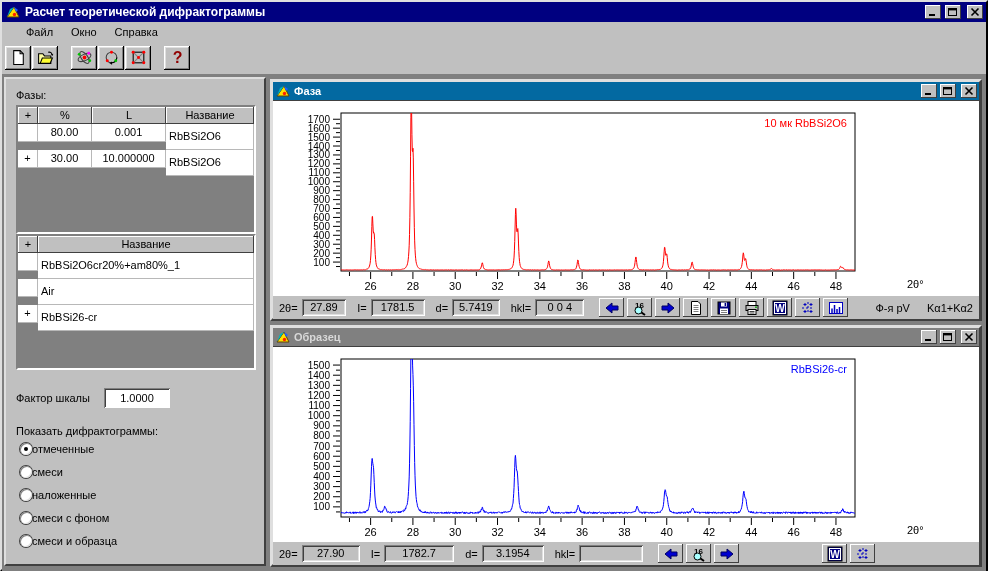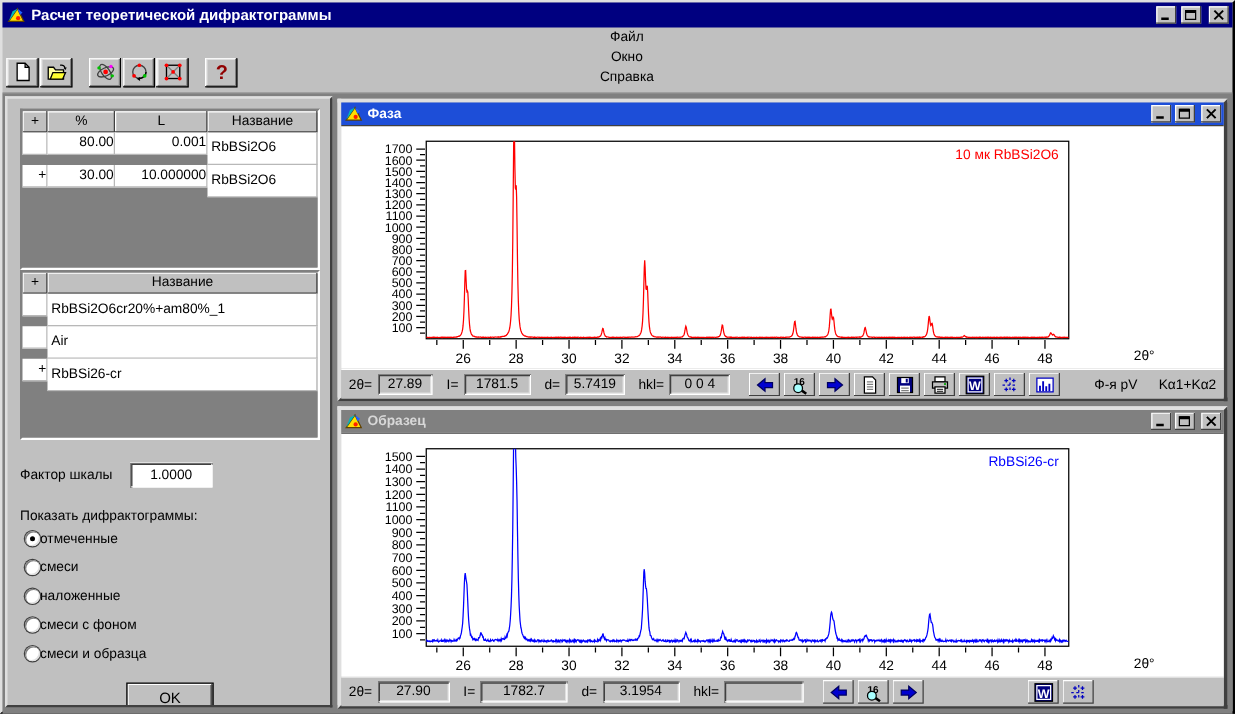--- a/index.html
+++ b/index.html
@@ -7,53 +7,53 @@
   .app{position:relative;width:988px;height:571px;box-sizing:border-box;background:#c0c0c0;
        border:2px solid;border-color:#dfdfdf #000 #000 #dfdfdf;}
   
   .raised{background:#c0c0c0;box-shadow:inset -1px -1px 0 #000,inset 1px 1px 0 #fff,inset -2px -2px 0 #808080,inset 2px 2px 0 #dfdfdf;}
   .raised1{background:#c0c0c0;box-shadow:inset -1px -1px 0 #404040,inset 1px 1px 0 #fff;}
   
   .titlebar{height:20px;background:#000080;color:#fff;display:flex;align-items:center;gap:4px;padding:0 3px;font-weight:bold;font-size:12px;}
   .titlebar .spacer,.child-titlebar .spacer{flex:1;}
   .win-btn{width:16px;height:14px;display:flex;align-items:center;justify-content:center;flex:none;}
   .win-btn svg{width:12px;height:10px;display:block;}
-  .menubar{height:19px;display:flex;align-items:center;padding-left:15px;flex-direction:column;}
+  .menubar{height:19px;display:flex;align-items:center;padding-left:15px;}
   .menu-item{padding:2px 9px;}
   .toolbar{height:29px;display:flex;align-items:center;padding:2px 3px;border-bottom:1px solid #808080;}
   .tb-btn{width:26px;height:24px;display:flex;align-items:center;justify-content:center;margin-right:1px;flex:none;}
   .tb-btn svg{width:17px;height:17px;display:block;}
   .tb-sep{width:12px;height:24px;flex:none;}
   
   .mdi{position:relative;height:497px;background:#808080;overflow:hidden;}
   .left-panel{position:absolute;left:2px;top:2px;width:262px;height:489px;box-sizing:border-box;
               background:#c0c0c0;border:2px solid;border-color:#dfdfdf #404040 #404040 #dfdfdf;padding:8px 8px 0 10px;overflow:hidden;}
   .panel-label{margin:2px 0 4px 0;}
   .tbl-wrap{border:2px solid;border-color:#808080 #fff #fff #808080;background:#808080;}
   .tbl{display:grid;}
   .th{background:#c0c0c0;box-shadow:inset -1px -1px 0 #404040,inset 1px 1px 0 #fff;height:17px;line-height:17px;text-align:center;overflow:hidden;}
   .td{background:#fff;border-right:1px solid #b8b8b8;border-bottom:1px solid #b8b8b8;height:17px;line-height:17px;padding:4px 3px;white-space:nowrap;overflow:hidden;}
-  .td.c{text-align:right;padding:0;}
+  .td.c{text-align:center;padding:0;}
   .tbl-filler{background:#808080;grid-column:1/-1;}
   .scale-row{display:flex;align-items:center;margin-top:18px;gap:14px;}
   .inputbox{width:62px;height:18px;box-sizing:content-box;border:0;background:#fff;text-align:center;
             font:11px "Liberation Sans",sans-serif;box-shadow:inset 1px 1px 0 #808080,inset -1px -1px 0 #fff,inset 2px 2px 0 #404040;}
   .show-label{margin-top:17px;}
   .radio-row{display:flex;align-items:center;gap:0;height:23px;margin-left:4px;}
   .radio{width:12px;height:12px;border-radius:50%;background:#fff;flex:none;
          box-shadow:inset 1px 1px 0 #808080,inset -1px -1px 0 #dfdfdf,0 0 0 1px #404040;position:relative;}
   .radio.checked::after{content:"";position:absolute;left:4px;top:4px;width:4px;height:4px;border-radius:50%;background:#000;}
   .ok-btn{display:block;margin:12px auto 0 auto;width:70px;height:23px;background:#c0c0c0;
           font:12px "Liberation Sans",sans-serif;border:1px solid #000;
           box-shadow:inset -1px -1px 0 #404040,inset 1px 1px 0 #fff,inset -2px -2px 0 #808080;}
   
   .child{position:absolute;width:712px;height:242px;box-sizing:border-box;background:#c0c0c0;
          border:3px solid;border-color:#dfdfdf #404040 #404040 #dfdfdf;}
   .child-titlebar{height:18px;display:flex;align-items:center;gap:3px;padding:0 2px;font-weight:bold;font-size:11px;}
-  .child-titlebar.active{background:#1d4ed8;color:#fff;}
+  .child-titlebar.active{background:#0369a1;color:#fff;}
   .child-titlebar.inactive{background:#808080;color:#d8d8d8;}
   .child .win-btn{width:16px;height:14px;}
   .chart-area{height:194px;background:#fff;border-top:1px solid #404040;}
   .statusbar{height:23px;display:flex;align-items:center;padding:0 6px;background:#c0c0c0;border-top:1px solid #fff;}
   .sb-label{margin-right:4px;white-space:nowrap;}
   .sb-box{height:17px;line-height:17px;text-align:center;background:#c0c0c0;margin-right:11px;
           box-shadow:inset 1px 1px 0 #808080,inset -1px -1px 0 #fff,inset 2px 2px 0 #404040,inset -2px -2px 0 #dfdfdf;}
   .w58{width:58px;} .w70{width:70px;} .w62{width:62px;} .w64{width:64px;}
   .sb-buttons{display:flex;align-items:flex-start;margin-left:4px;}
   .sb-btn{width:25px;height:19px;display:flex;align-items:center;justify-content:center;margin-right:3px;flex:none;}
@@ -154,20 +154,21 @@
       <span class="tb-btn raised">
         <svg viewBox="0 0 16 16">
           <text x="8" y="13.5" text-anchor="middle" font-size="15" font-family="Liberation Serif,serif" font-weight="bold" fill="#900000">?</text>
         </svg>
       </span>
     </div>
 
   <div class="mdi">
 
     <div class="left-panel">
+      <div class="panel-label">Фазы:</div>
       <div class="tbl-wrap">
         <div class="tbl" id="phases-tbl" style="grid-template-columns:20px 54px 74px 1fr;">
             <div class="th">+</div>
             <div class="th">%</div>
             <div class="th">L</div>
             <div class="th">Название</div>
             <div class="td c"></div>
             <div class="td c">80.00</div>
             <div class="td c">0.001</div>
             <div class="td">RbBSi2O6</div>

